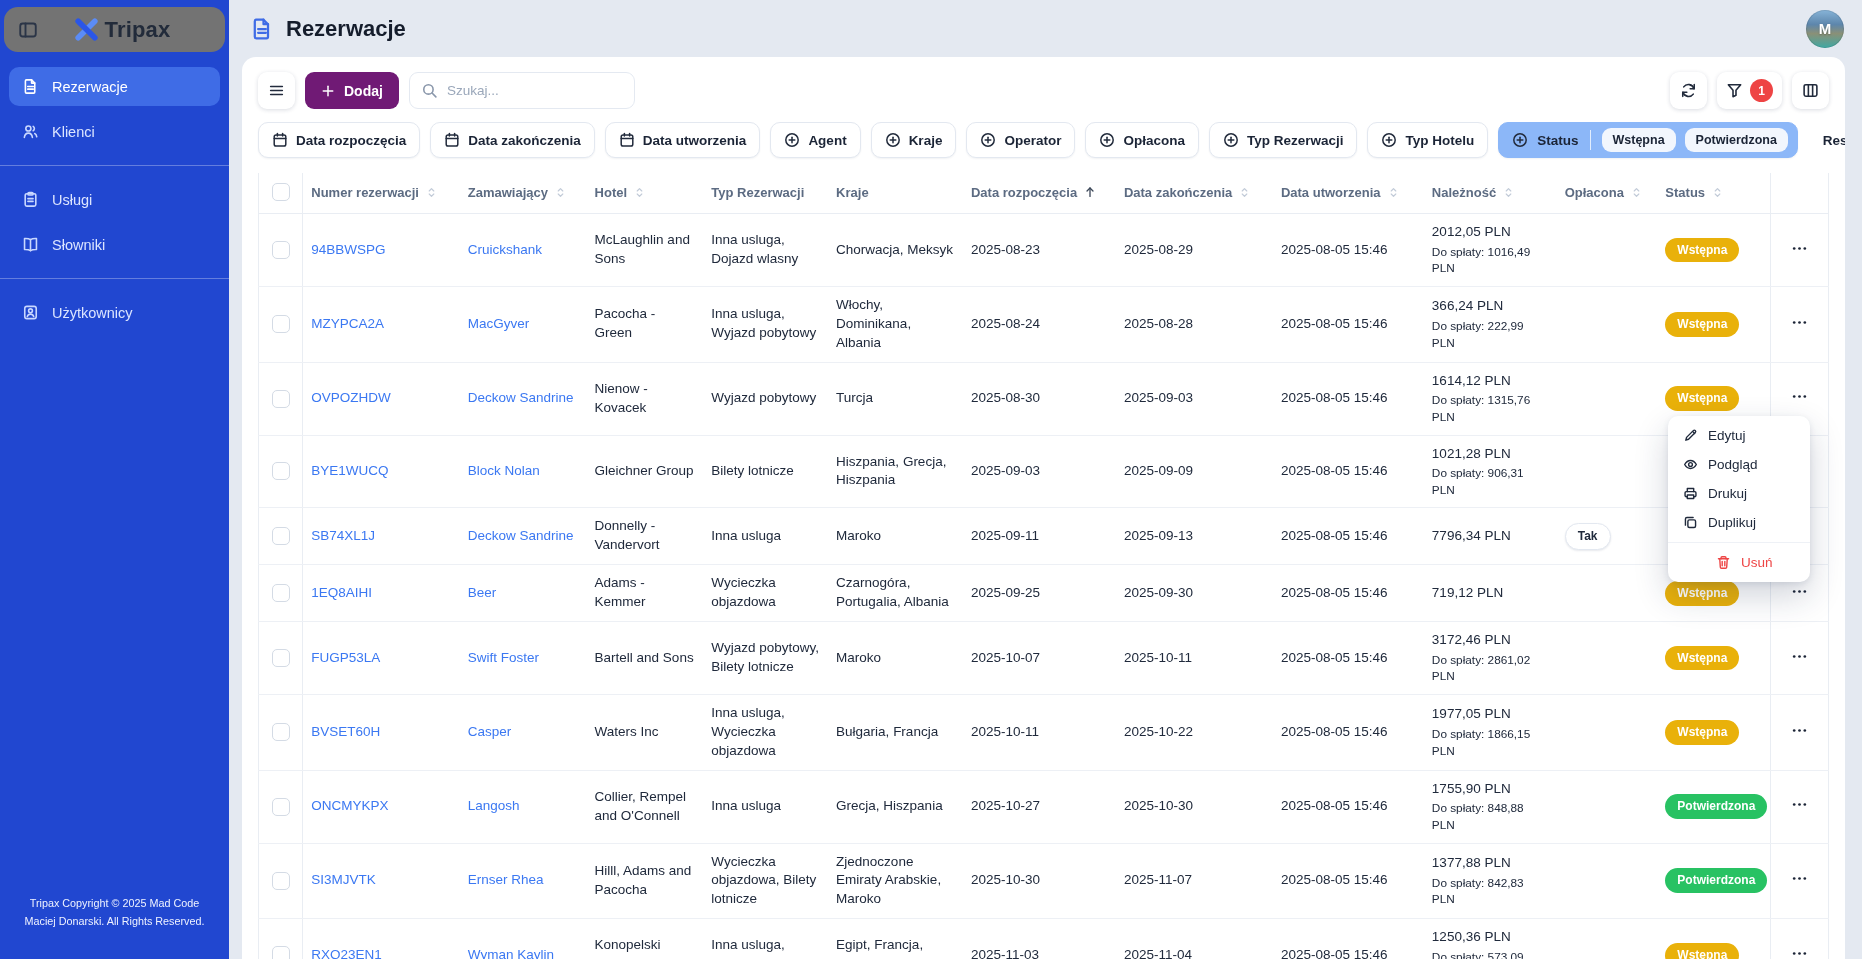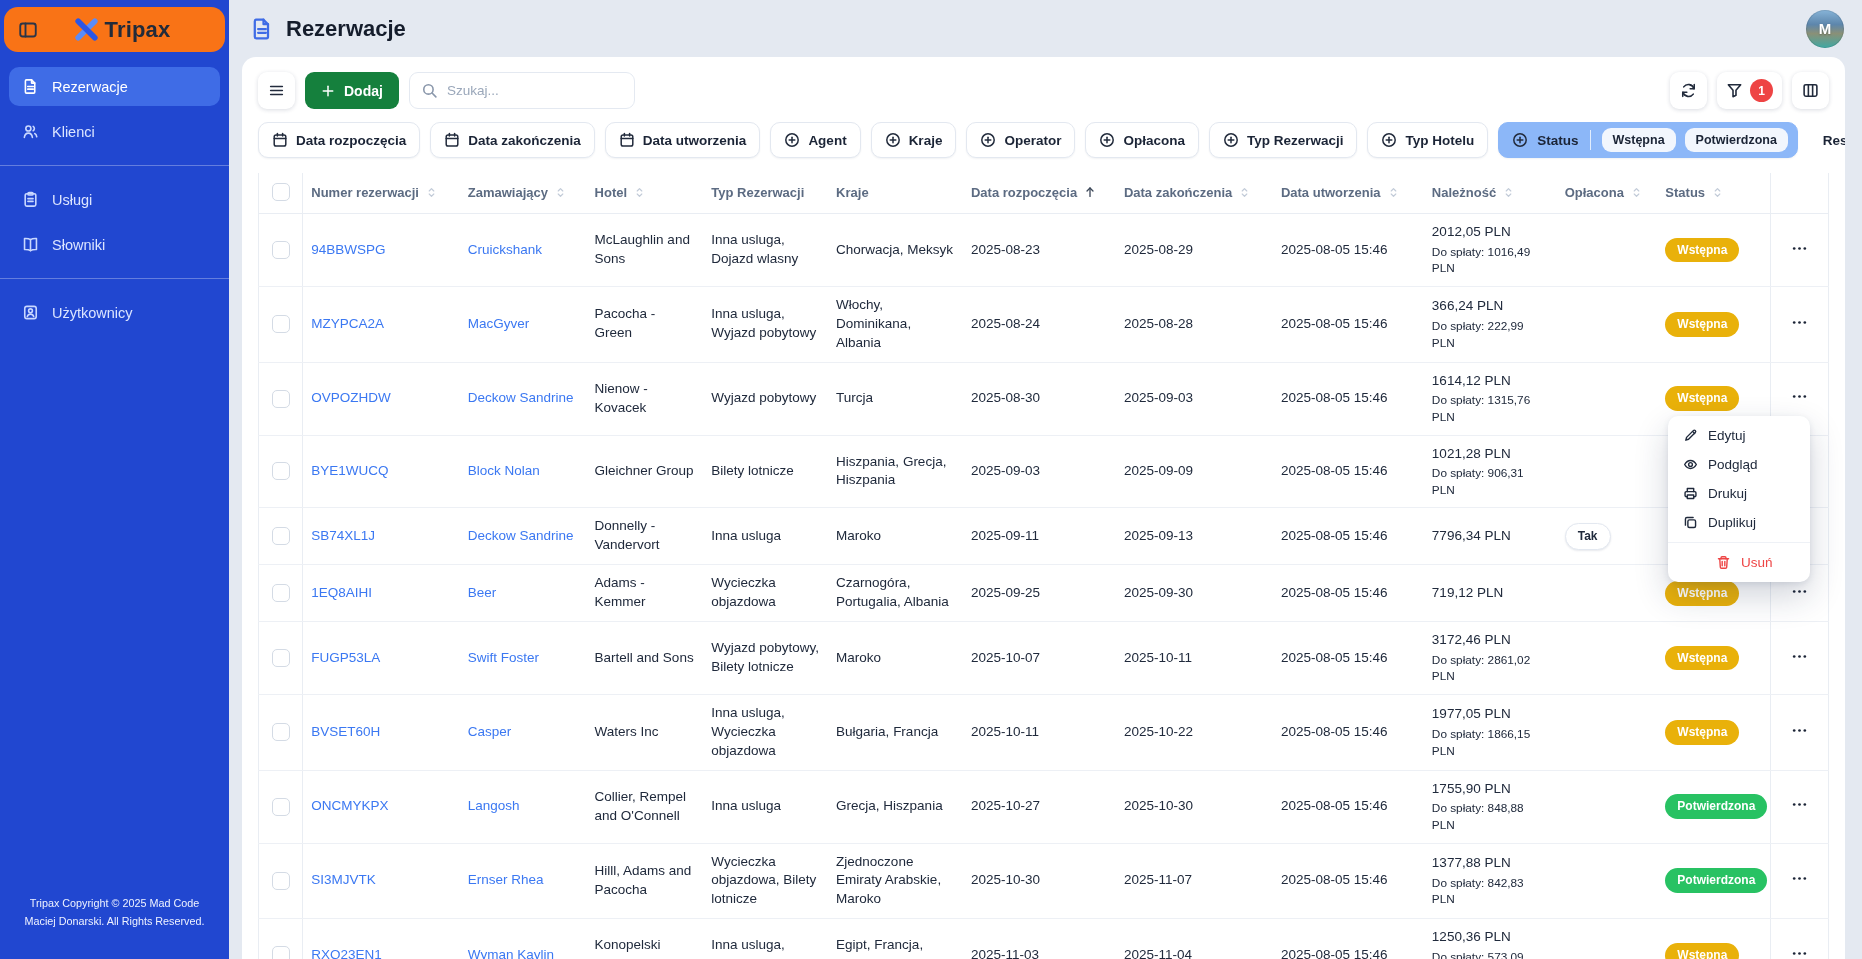--- a/index.html
+++ b/index.html
@@ -8,21 +8,21 @@
     width:1862px; height:959px; overflow:hidden;
     display:flex; background:#e4e9f1;
     font-family:"Liberation Sans", sans-serif;
     -webkit-font-smoothing:antialiased;
   }
   .icon { display:inline-flex; flex:none; }
   .icon svg { width:100%; height:100%; display:block; }
 
   
   .sidebar { width:229px; min-width:229px; background:#2147d0; display:flex; flex-direction:column; position:relative; }
-  .logo-box { margin:7px 4px 12px; background:#f97316; border-radius:14px; height:45px; display:flex; align-items:center; padding:0 12px; gap:8px; }
+  .logo-box { margin:7px 4px 12px; background:#737373; border-radius:14px; height:45px; display:flex; align-items:center; padding:0 12px; gap:8px; }
   .toggle-btn { width:24px; height:24px; color:#2b3547; background:none; border:none; padding:2px; cursor:pointer; }
   .logo { display:flex; align-items:center; gap:5px; margin:0 auto; padding-right:16px; }
   .logo .xmark { width:25px; height:25px; }
   .logo .brand { font-size:22px; font-weight:800; color:#222b3a; letter-spacing:.2px; }
   .nav { display:flex; flex-direction:column; }
   .nav-item { display:flex; align-items:center; gap:13px; margin:3px 9px; padding:11px 13px; border-radius:10px; color:#dce5ff; font-size:14.5px; cursor:pointer; }
   .nav-item .icon { width:17px; height:17px; color:#c9d8ff; }
   .nav-item.active { background:#3f6ce6; color:#fff; }
   .nav-item.active .icon { color:#fff; }
   .nav-divider { height:1px; background:rgba(255,255,255,.3); margin:11px 0; }
@@ -36,21 +36,21 @@
   .avatar { margin-left:auto; width:38px; height:38px; border-radius:50%; display:flex; align-items:center; justify-content:center; color:#fff; font-weight:700; font-size:15px; cursor:pointer;
     background:linear-gradient(180deg,#87b4d8 0%,#5d86ac 38%,#8a9077 62%,#3fa9a4 100%);
     box-shadow:inset 0 0 0 1px rgba(0,0,0,.1); text-shadow:0 1px 2px rgba(0,0,0,.25); }
 
   .card { margin:0 17px 0 13px; background:#fff; border-radius:14px 14px 0 0; flex:1; padding:15px 16px 0; display:flex; flex-direction:column; overflow:hidden; }
 
   
   .toolbar { display:flex; align-items:center; gap:10px; }
   .btn-sq { height:37px; min-width:37px; background:#fff; border:none; border-radius:9px; box-shadow:0 1px 4px rgba(24,39,75,.16); display:flex; align-items:center; justify-content:center; color:#222b3c; cursor:pointer; padding:0; }
   .btn-sq .icon { width:17px; height:17px; }
-  .btn-add { height:37px; background:#15803d; color:#fff; border:none; border-radius:9px; padding:0 16px; display:flex; align-items:center; gap:9px; font-size:14px; font-weight:600; font-family:inherit; cursor:pointer; }
+  .btn-add { height:37px; background:#701a75; color:#fff; border:none; border-radius:9px; padding:0 16px; display:flex; align-items:center; gap:9px; font-size:14px; font-weight:600; font-family:inherit; cursor:pointer; }
   .btn-add .icon { width:14px; height:14px; }
   .search-box { position:relative; width:226px; }
   .search-box input { width:100%; height:37px; border:1px solid #e4e9f1; border-radius:9px; padding:0 10px 0 37px; font-size:13.5px; color:#344; outline:none; font-family:inherit; }
   .search-box input::placeholder { color:#9aa7ba; }
   .search-box .icon { position:absolute; left:12px; top:10px; width:17px; height:17px; color:#8a97ab; }
   .toolbar-right { margin-left:auto; display:flex; gap:10px; }
   .btn-filter { padding:0 9px; gap:7px; }
   .badge-count { min-width:23px; height:23px; border-radius:999px; background:#ee4444; color:#fff; font-size:12px; font-weight:700; display:flex; align-items:center; justify-content:center; padding:0 6px; }
 
   

